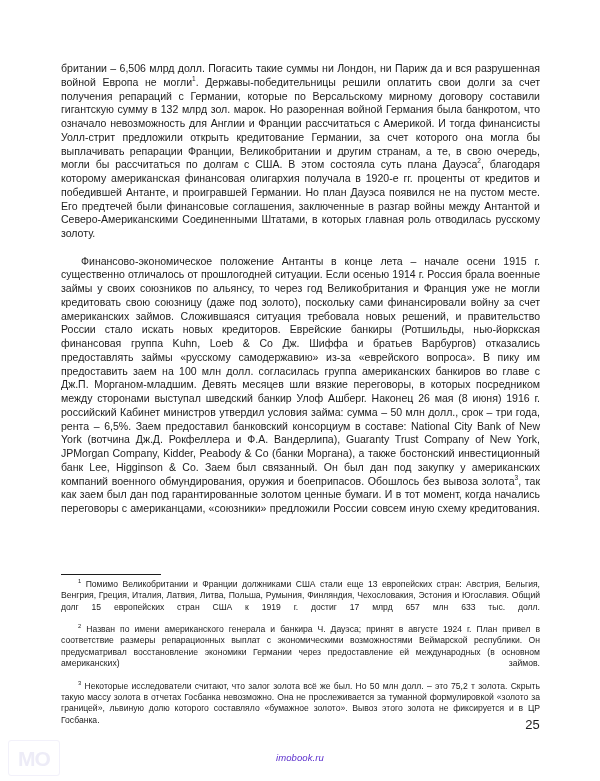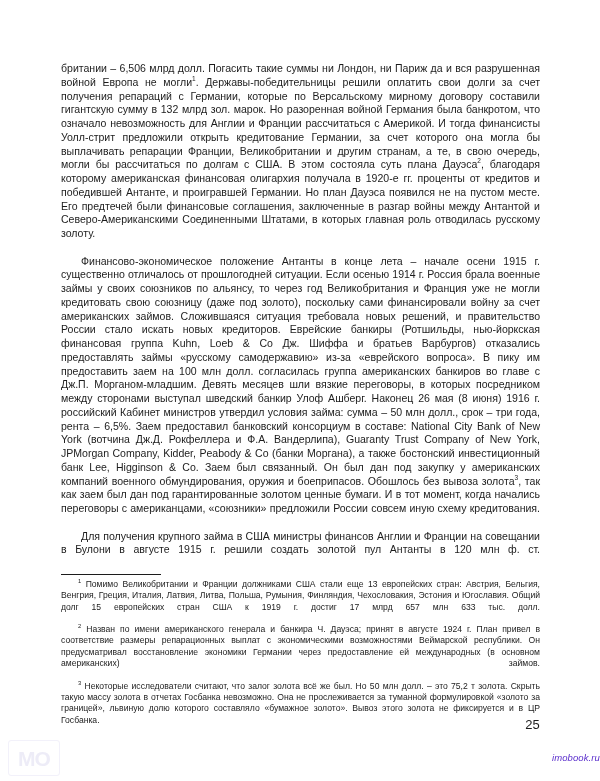--- a/index.html
+++ b/index.html
@@ -136,31 +136,30 @@
   }
 </style>
 </head>
 <body>
 
 <div id="page">
 
   <div id="content">
     <p class="para">британии – 6,506 млрд долл. Погасить такие суммы ни Лондон, ни Париж да и вся разрушенная войной Европа не могли<sup>1</sup>. Державы-победительницы решили оплатить свои долги за счет получения репараций с Германии, которые по Версальскому мирному договору составили гигантскую сумму в 132 млрд зол. марок. Но разоренная войной Германия была банкротом, что означало невозможность для Англии и Франции рассчитаться с Америкой. И тогда финансисты Уолл-стрит предложили открыть кредитование Германии, за счет которого она могла бы выплачивать репарации Франции, Великобритании и другим странам, а те, в свою очередь, могли бы рассчитаться по долгам с США. В этом состояла суть плана Дауэса<sup>2</sup>, благодаря которому американская финансовая олигархия получала в 1920-е гг. проценты от кредитов и победившей Антанте, и проигравшей Германии. Но план Дауэса появился не на пустом месте. Его предтечей были финансовые соглашения, заключенные в разгар войны между Антантой и Северо-Американскими Соединенными Штатами, в которых главная роль отводилась русскому золоту.</p>
     <p class="para indent">Финансово-экономическое положение Антанты в конце лета – начале осени 1915 г. существенно отличалось от прошлогодней ситуации. Если осенью 1914 г. Россия брала военные займы у своих союзников по альянсу, то через год Великобритания и Франция уже не могли кредитовать свою союзницу (даже под золото), поскольку сами финансировали войну за счет американских займов. Сложившаяся ситуация требовала новых решений, и правительство России стало искать новых кредиторов. Еврейские банкиры (Ротшильды, нью-йоркская финансовая группа Kuhn, Loeb &amp; Co Дж. Шиффа и братьев Варбургов) отказались предоставлять займы «русскому самодержавию» из-за «еврейского вопроса». В пику им предоставить заем на 100 млн долл. согласилась группа американских банкиров во главе с Дж.П. Морганом-младшим. Девять месяцев шли вязкие переговоры, в которых посредником между сторонами выступал шведский банкир Улоф Ашберг. Наконец 26 мая (8 июня) 1916 г. российский Кабинет министров утвердил условия займа: сумма – 50 млн долл., срок – три года, рента – 6,5%. Заем предоставил банковский консорциум в составе: National City Bank of New York (вотчина Дж.Д. Рокфеллера и Ф.А. Вандерлипа), Guaranty Trust Company of New York, JPMorgan Company, Kidder, Peabody &amp; Co (банки Моргана), а также бостонский инвестиционный банк Lee, Higginson &amp; Co. Заем был связанный. Он был дан под закупку у американских компаний военного обмундирования, оружия и боеприпасов. Обошлось без вывоза золота<sup>3</sup>, так как заем был дан под гарантированные золотом ценные бумаги. И в тот момент, когда начались переговоры с американцами, «союзники» предложили России совсем иную схему кредитования.</p>
-    <p class="para indent">Для получения крупного займа в США министры финансов Англии и Франции на совещании в Булони в августе 1915 г. решили создать золотой пул Антанты в 120 млн ф. ст.</p>
   </div>
 
   <div id="footnotes">
     <div id="fn-rule"></div>
     <p class="fn"><sup>1</sup> Помимо Великобритании и Франции должниками США стали еще 13 европейских стран: Австрия, Бельгия, Венгрия, Греция, Италия, Латвия, Литва, Польша, Румыния, Финляндия, Чехословакия, Эстония и Югославия. Общий долг 15 европейских стран США к 1919 г. достиг 17 млрд 657 млн 633 тыс. долл.</p>
     <p class="fn"><sup>2</sup> Назван по имени американского генерала и банкира Ч. Дауэса; принят в августе 1924 г. План привел в соответствие размеры репарационных выплат с экономическими возможностями Веймарской республики. Он предусматривал восстановление экономики Германии через предоставление ей международных (в основном американских) займов.</p>
     <p class="fn"><sup>3</sup> Некоторые исследователи считают, что залог золота всё же был. Но 50 млн долл. – это 75,2 т золота. Скрыть такую массу золота в отчетах Госбанка невозможно. Она не прослеживается за туманной формулировкой «золото за границей», львиную долю которого составляло «бумажное золото». Вывоз этого золота не фиксируется и в ЦР Госбанка.</p>
   </div>
 
   <div id="page-number">25</div>
 
-  <div id="footer-link" style="color: rgb(90, 46, 204); text-align: right;">imobook.ru</div>
+  <div id="footer-link" style="color: rgb(90, 46, 204);">imobook.ru</div>
 
   <div id="corner-logo">
     <span class="logo-text">MO</span>
   </div>
 
 </div>
 
 </body></html>

